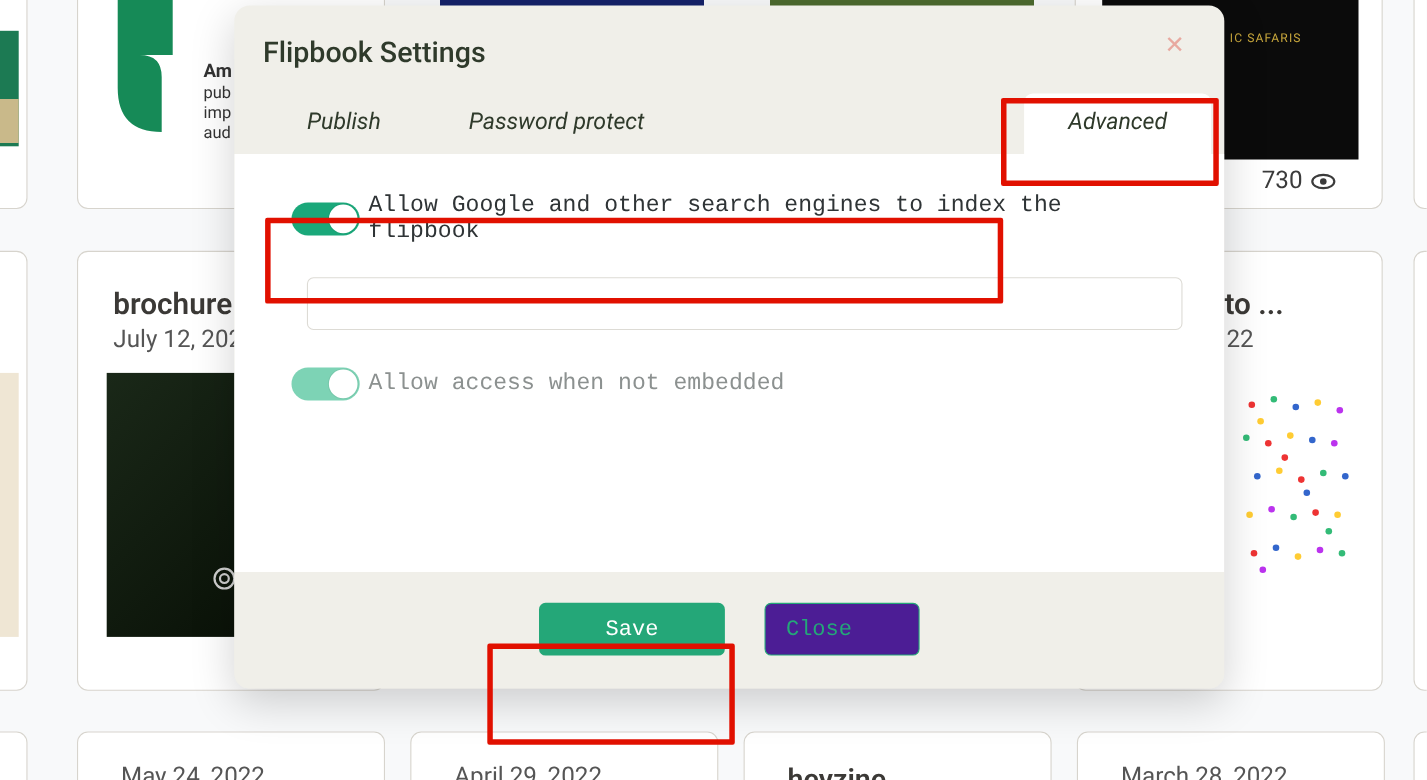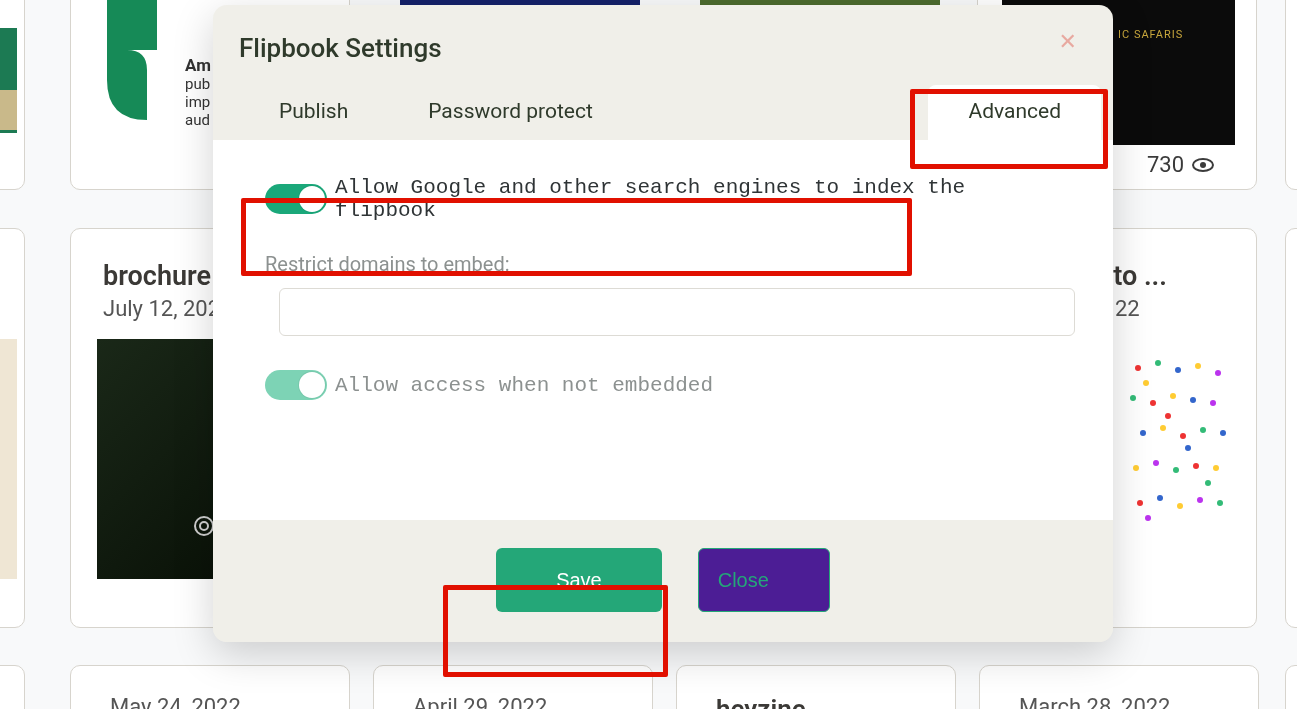--- a/index.html
+++ b/index.html
@@ -57,20 +57,21 @@
     padding: 2px 6px;
     position: relative;
     top: -6px;
   }
 
   .tabbar {
     display: flex;
     align-items: stretch;
     padding: 22px 0 0 26px;
     gap: 0;
+    font-style: italic;
   }
   .tab {
     padding: 14px 40px 17px 40px;
     font-size: 21px;
     color: #2f3a2b;
     cursor: pointer;
     border-radius: 8px 8px 0 0;
   }
   .tab.active {
     background: #ffffff;
@@ -141,28 +142,29 @@
 
   .footer {
     display: flex;
     align-items: center;
     justify-content: center;
     gap: 36px;
     background: #f0efe9;
     padding: 28px 0 30px 0;
   }
   .btn {
-    height: 64px;
+    height: 48px;
     padding: 0 60px;
     border-radius: 6px;
     font-size: 20px;
     cursor: pointer;
     display: inline-flex;
     align-items: center;
     justify-content: center;
+    font-family: Liberation Mono, monospace;
   }
   .btn-save {
     background: #24a778;
     color: #fff;
     border: none;
   }
   .btn-close {
     background: #4c1d95;
     color: #24a778;
     border: 1px solid #24a778;
@@ -313,21 +315,20 @@
 
     <div class="row">
       <div class="toggle on">
           <div class="knob"></div>
         </div>
       <div class="row-label">Allow Google and other search engines to index the flipbook</div>
     </div>
 
 
     <div style="margin-top:18px;">
-      <div class="section-label">Restrict domains to embed:</div>
       <input class="domain-input" type="text" value="" style="">
     </div>
 
     <div class="row" style="margin-top:34px;">
       <div class="toggle on faded">
           <div class="knob"></div>
         </div>
       <div class="row-label muted">Allow access when not embedded</div>
     </div>
 

